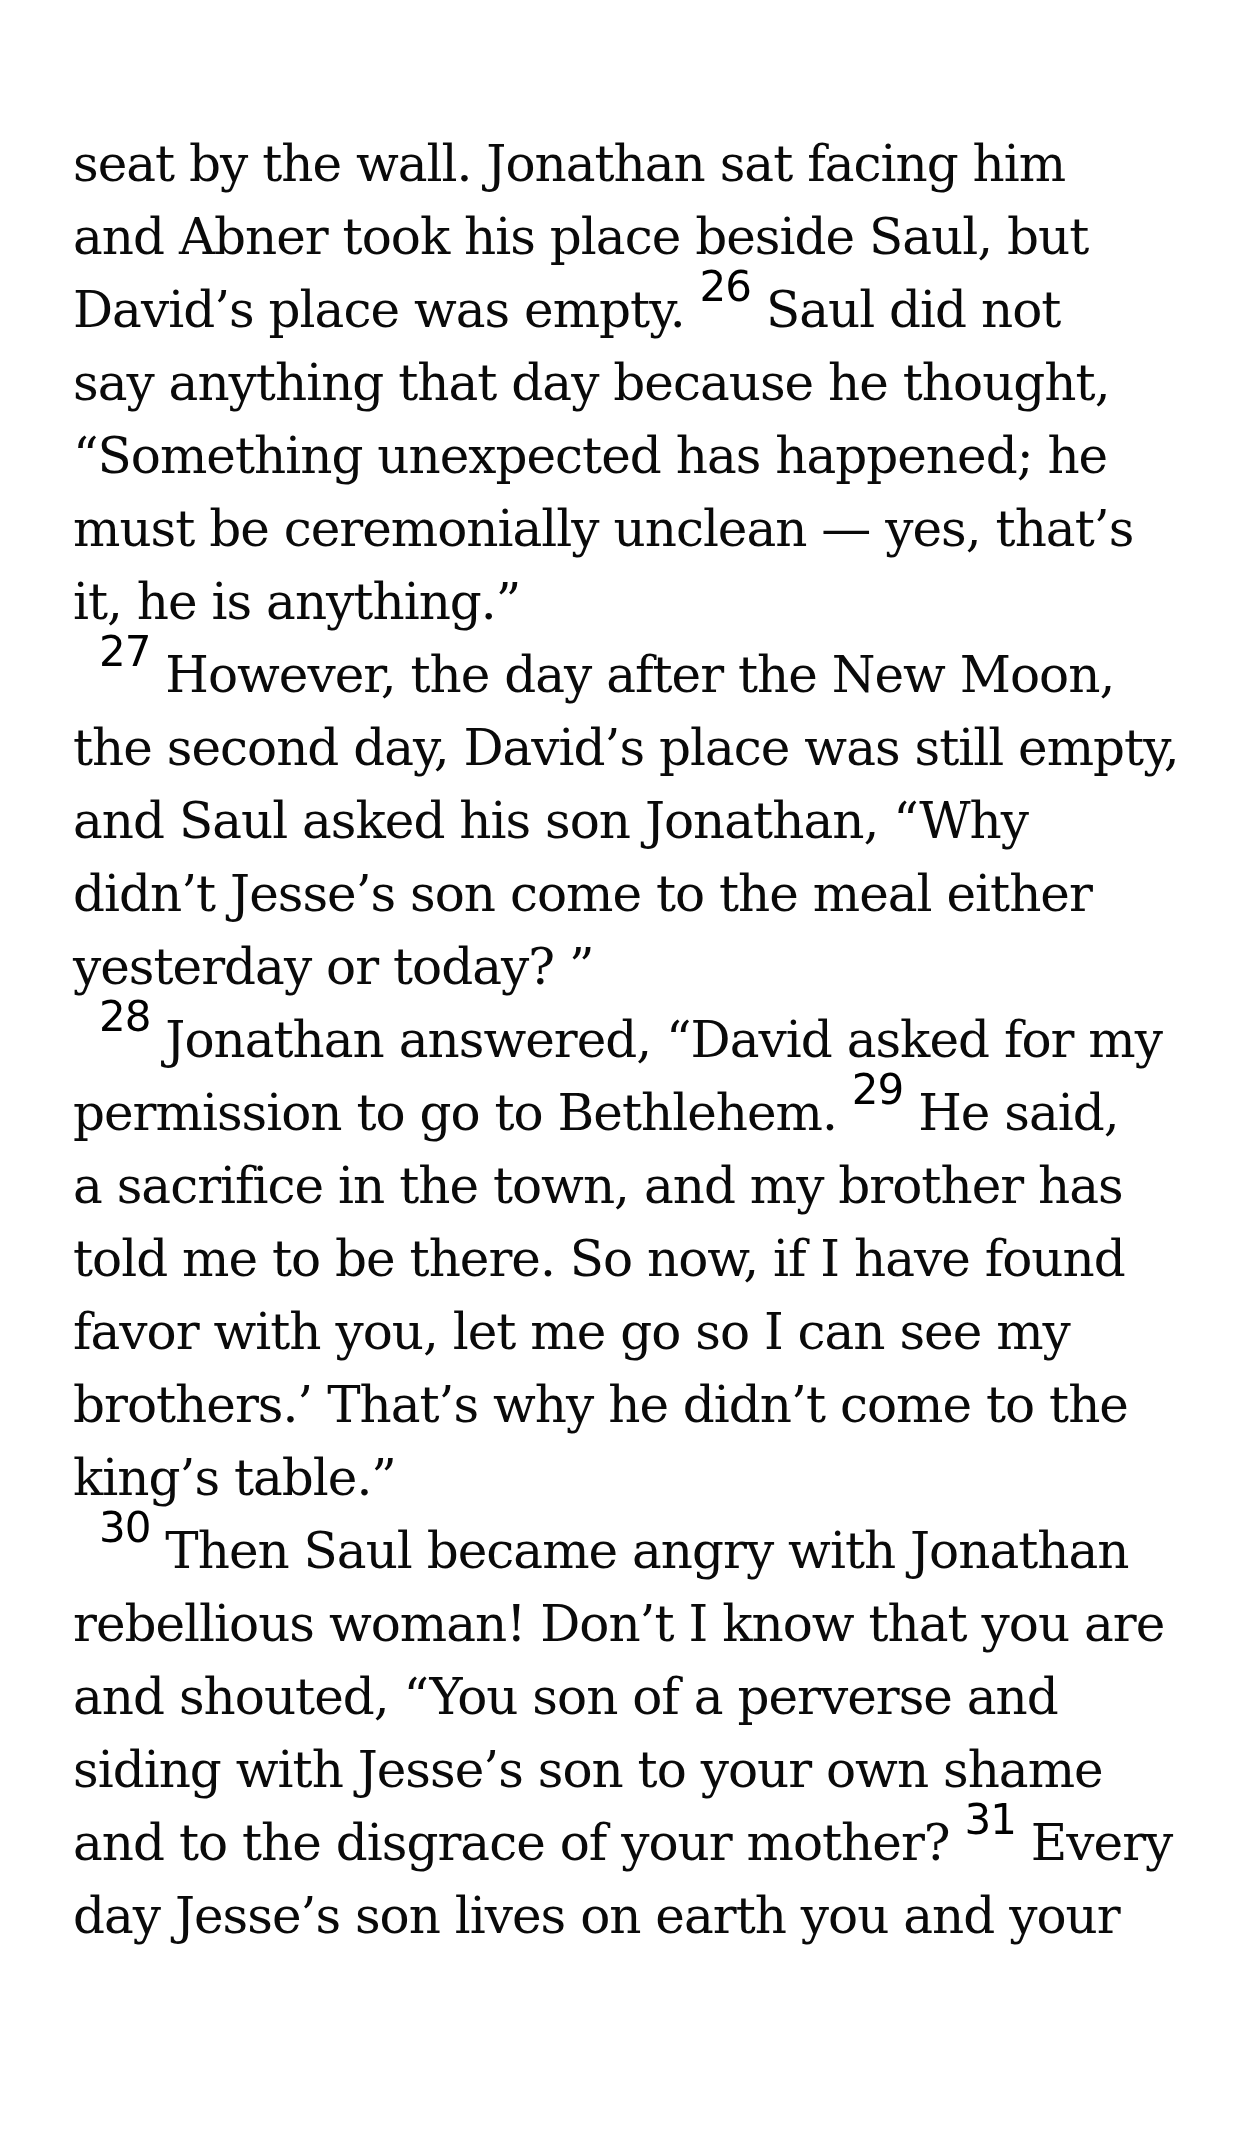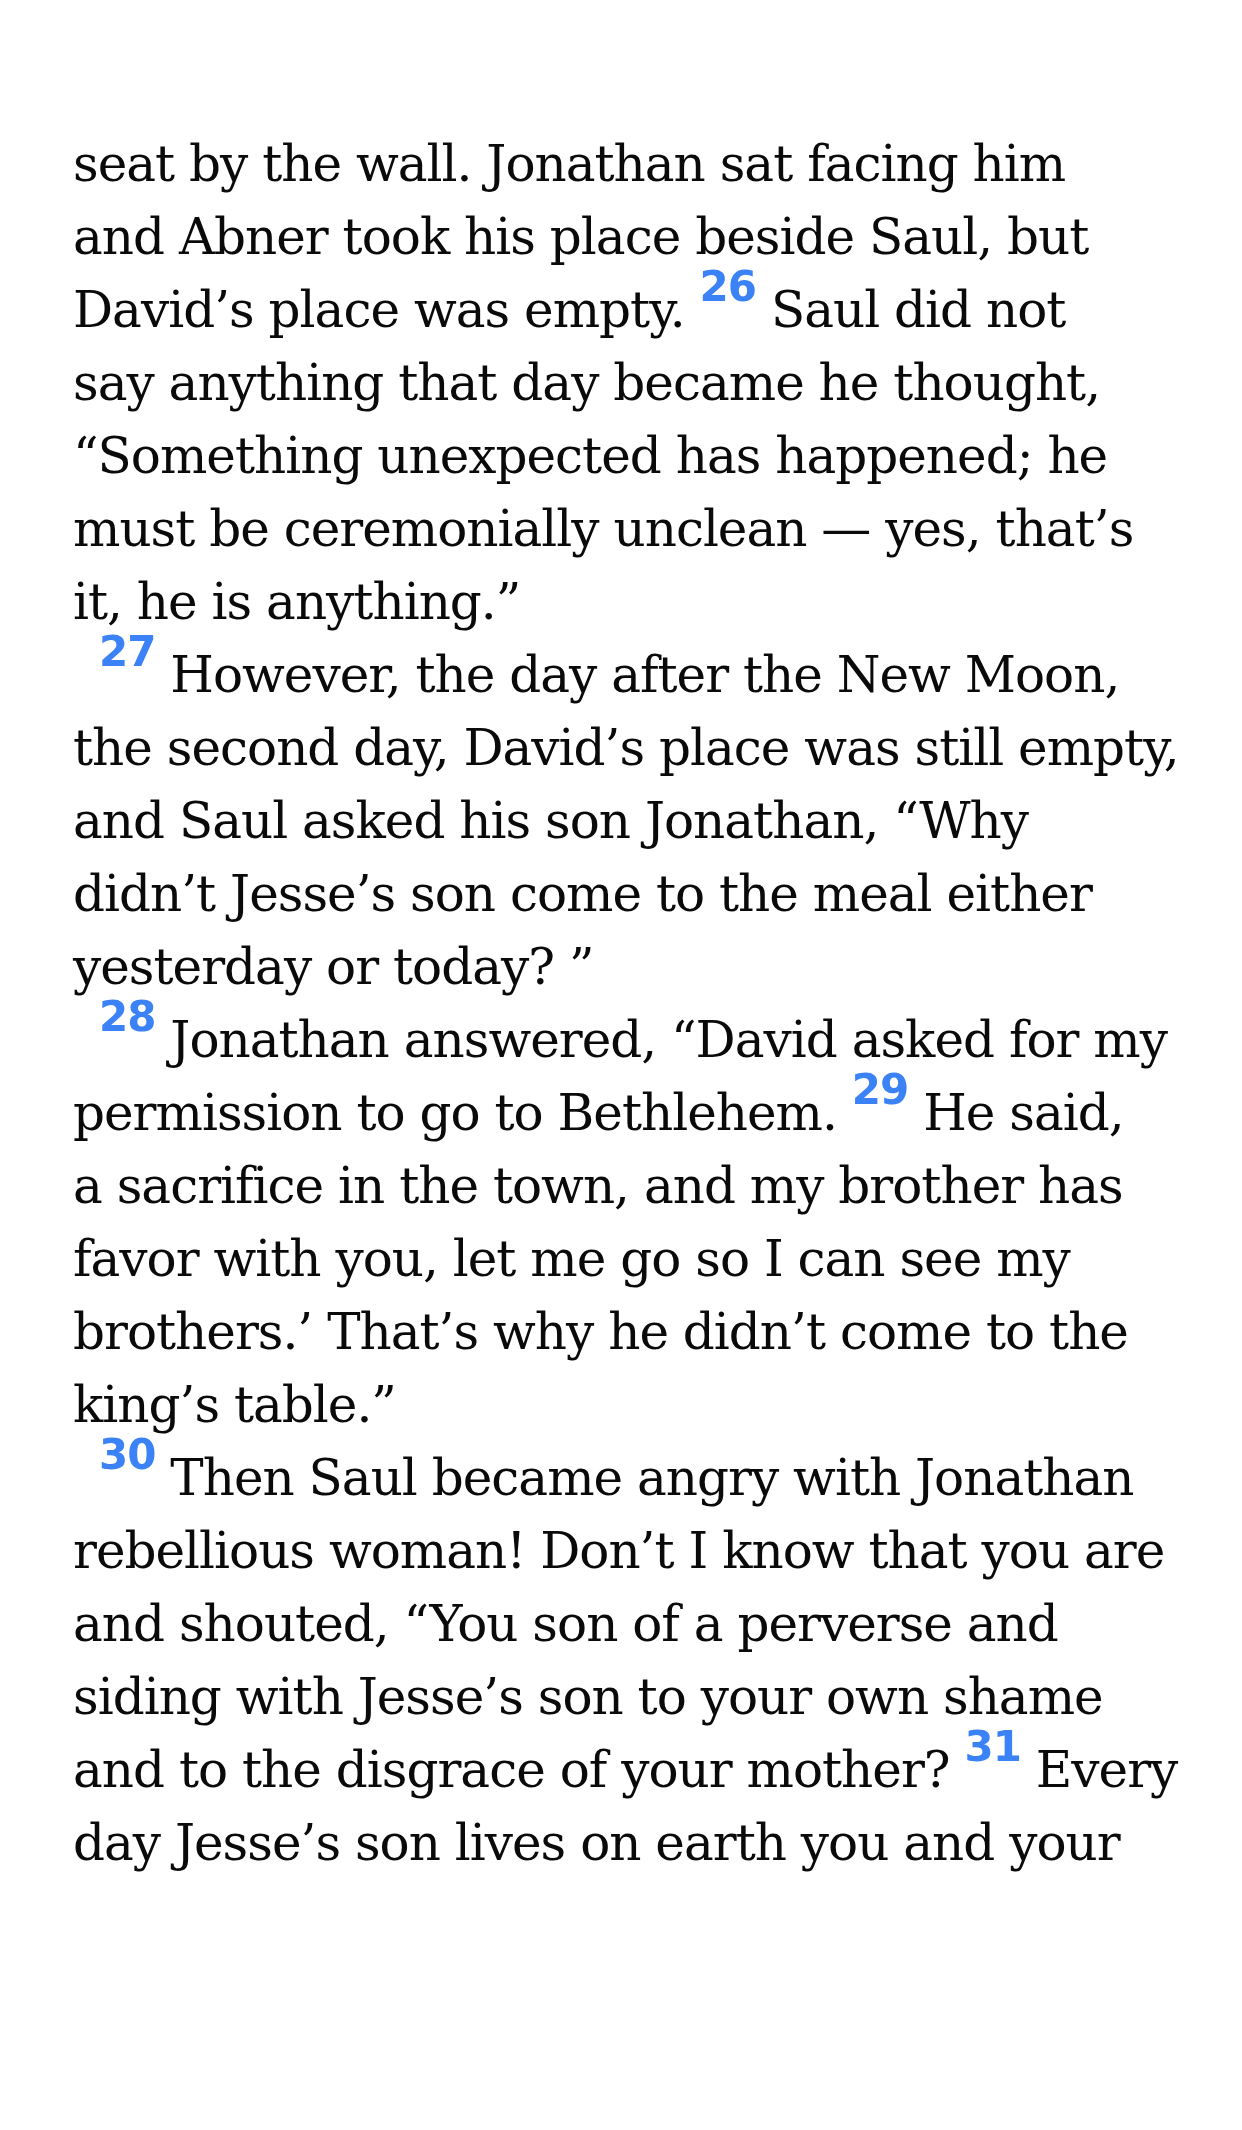--- a/index.html
+++ b/index.html
@@ -29,48 +29,49 @@
     height: 73px;
     letter-spacing: -1px;
     color: #0a0a0a;
     white-space: pre;
   }
   .line.indent {
     padding-left: 26px;
   }
   .verse-num {
     font-family: "DejaVu Sans", sans-serif;
-    font-weight: 700;
+    font-weight: 400;
     font-size: 42px;
     letter-spacing: -1px;
-    color: #3b82f6;
+    color: #000000;
     position: relative;
     top: -26px;
   }
 </style>
 </head>
 <body>
 
 <main class="reader">
   <div>
       <div class="line"><span>seat by the wall. Jonathan sat facing him</span></div>
       <div class="line"><span>and Abner took his place beside Saul, but</span></div>
       <div class="line"><span>David’s place was empty. </span><span class="verse-num">26</span><span> Saul did not</span></div>
-      <div class="line"><span>say anything that day became he thought,</span></div>
+      <div class="line"><span>say anything that day because he thought,</span></div>
       <div class="line"><span>“Something unexpected has happened; he</span></div>
       <div class="line"><span>must be ceremonially unclean — yes, that’s</span></div>
       <div class="line"><span>it, he is anything.”</span></div>
       <div class="line indent"><span class="verse-num">27</span><span> However, the day after the New Moon,</span></div>
       <div class="line"><span>the second day, David’s place was still empty,</span></div>
       <div class="line"><span>and Saul asked his son Jonathan, “Why</span></div>
       <div class="line"><span>didn’t Jesse’s son come to the meal either</span></div>
       <div class="line"><span>yesterday or today? ”</span></div>
       <div class="line indent"><span class="verse-num">28</span><span> Jonathan answered, “David asked for my</span></div>
       <div class="line"><span>permission to go to Bethlehem. </span><span class="verse-num">29</span><span> He said,</span></div>
       <div class="line"><span>a sacrifice in the town, and my brother has</span></div>
+      <div class="line"><span>told me to be there. So now, if I have found</span></div>
       <div class="line"><span>favor with you, let me go so I can see my</span></div>
       <div class="line"><span>brothers.’ That’s why he didn’t come to the</span></div>
       <div class="line"><span>king’s table.”</span></div>
       <div class="line indent"><span class="verse-num">30</span><span> Then Saul became angry with Jonathan</span></div>
       <div class="line"><span>rebellious woman! Don’t I know that you are</span></div>
       <div class="line"><span>and shouted, “You son of a perverse and</span></div>
       <div class="line"><span>siding with Jesse’s son to your own shame</span></div>
       <div class="line"><span>and to the disgrace of your mother? </span><span class="verse-num">31</span><span> Every</span></div>
       <div class="line"><span>day Jesse’s son lives on earth you and your</span></div>
     </div>

